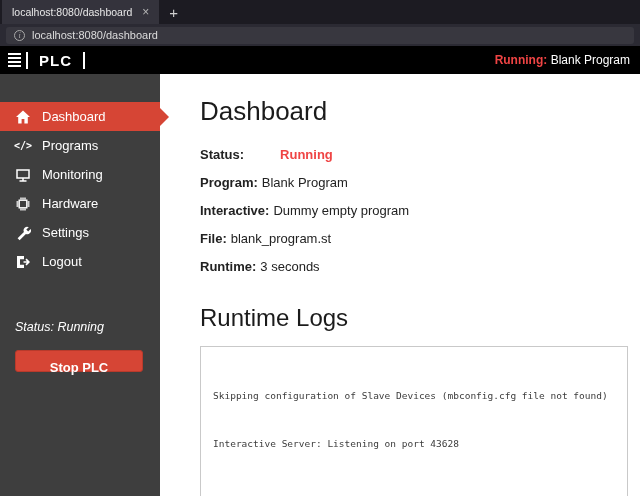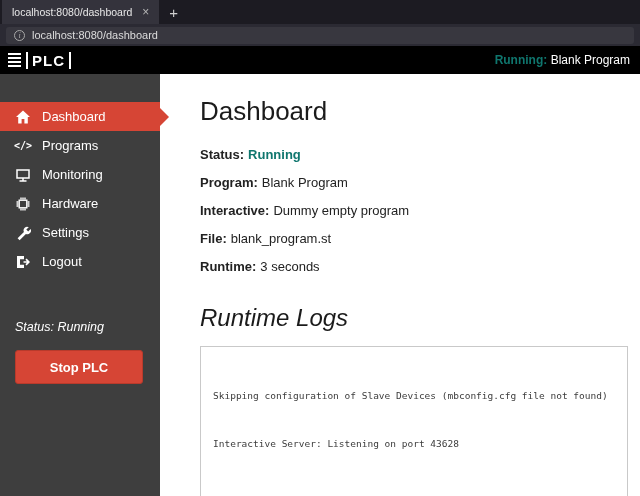--- a/index.html
+++ b/index.html
@@ -44,26 +44,26 @@
   .app-header {
     height:28px; background:#000;
     display:flex; align-items:center; justify-content:space-between;
     padding:0 10px 0 8px;
   }
   .logo { display:flex; align-items:center; gap:5px; }
   .logo-bars { display:flex; flex-direction:column; gap:2px; }
   .logo-bars i { display:block; width:13px; height:2px; background:#fff; }
   .logo-plc {
     color:#fff; font-weight:bold; font-size:15px; letter-spacing:1px;
-    border-left:2px solid #fff; border-right:2px solid #fff; padding:0 4px;
+    border-left:2px solid #fff; border-right:2px solid #fff; padding:0 11px;
     line-height:17px;
   }
   .hdr-status { font-size:12px; color:#fff; }
   .hdr-status .green { font-weight:bold; }
-  .green { color:#0f766e; }
+  .green { color:#ef4444;margin-left:32px; }
 
   
   .page { display:flex; height:422px; }
 
   .sidebar {
     width:160px; background:#3e3e3e; flex-shrink:0;
     position:relative; z-index:2; padding-top:28px;
   }
   .side-item {
     display:flex; align-items:center; gap:11px;
@@ -77,32 +77,32 @@
     border-left:9px solid #d64535;
     border-top:9px solid transparent; border-bottom:9px solid transparent;
     z-index:3;
   }
   .code-glyph { font-family:"DejaVu Sans Mono", monospace; font-size:10px; font-weight:bold; color:#fff; }
   .side-status {
     margin-top:44px; padding:0 15px;
     color:#fff; font-size:12.5px; font-style:italic;
   }
   .stop-btn {
-    display:block; margin:16px 15px 0; width:128px; height:34px;
+    display:block; margin:16px 15px 0; width:128px; height:22px;
     background:#d64535; border:1px solid #b93a2b; border-radius:3px;
     color:#fff; font-weight:bold; font-size:13px; text-align:center;
     line-height:32px; cursor:pointer; font-family:"Liberation Sans", sans-serif;
   }
 
   .content { flex:1; background:#fff; position:relative; z-index:1; padding:14px 0 0 40px; }
   .page-title { font-size:26px; font-weight:400; color:#1b1b1b; margin:8px 0 20px; }
   .field-row { font-size:13px; color:#222; margin-bottom:13px; }
   .field-label { font-weight:bold; margin-right:4px; }
   .field-value.green { font-weight:bold; }
-  .logs-title { font-size:24px; font-weight:400; color:#1b1b1b; margin:30px 0 14px;font-style:italic; }
+  .logs-title { font-size:24px; font-weight:400; color:#1b1b1b; margin:30px 0 14px; }
   .log-box {
     border:1px solid #c9c9c9; margin-right:12px; padding:9px 12px;
     font-family:"DejaVu Sans Mono", monospace; font-size:9.5px;
     line-height:16px; color:#3c3c3c; height:210px;
     white-space:pre; overflow:hidden;
   }
 </style>
 </head>
 <body>
 

